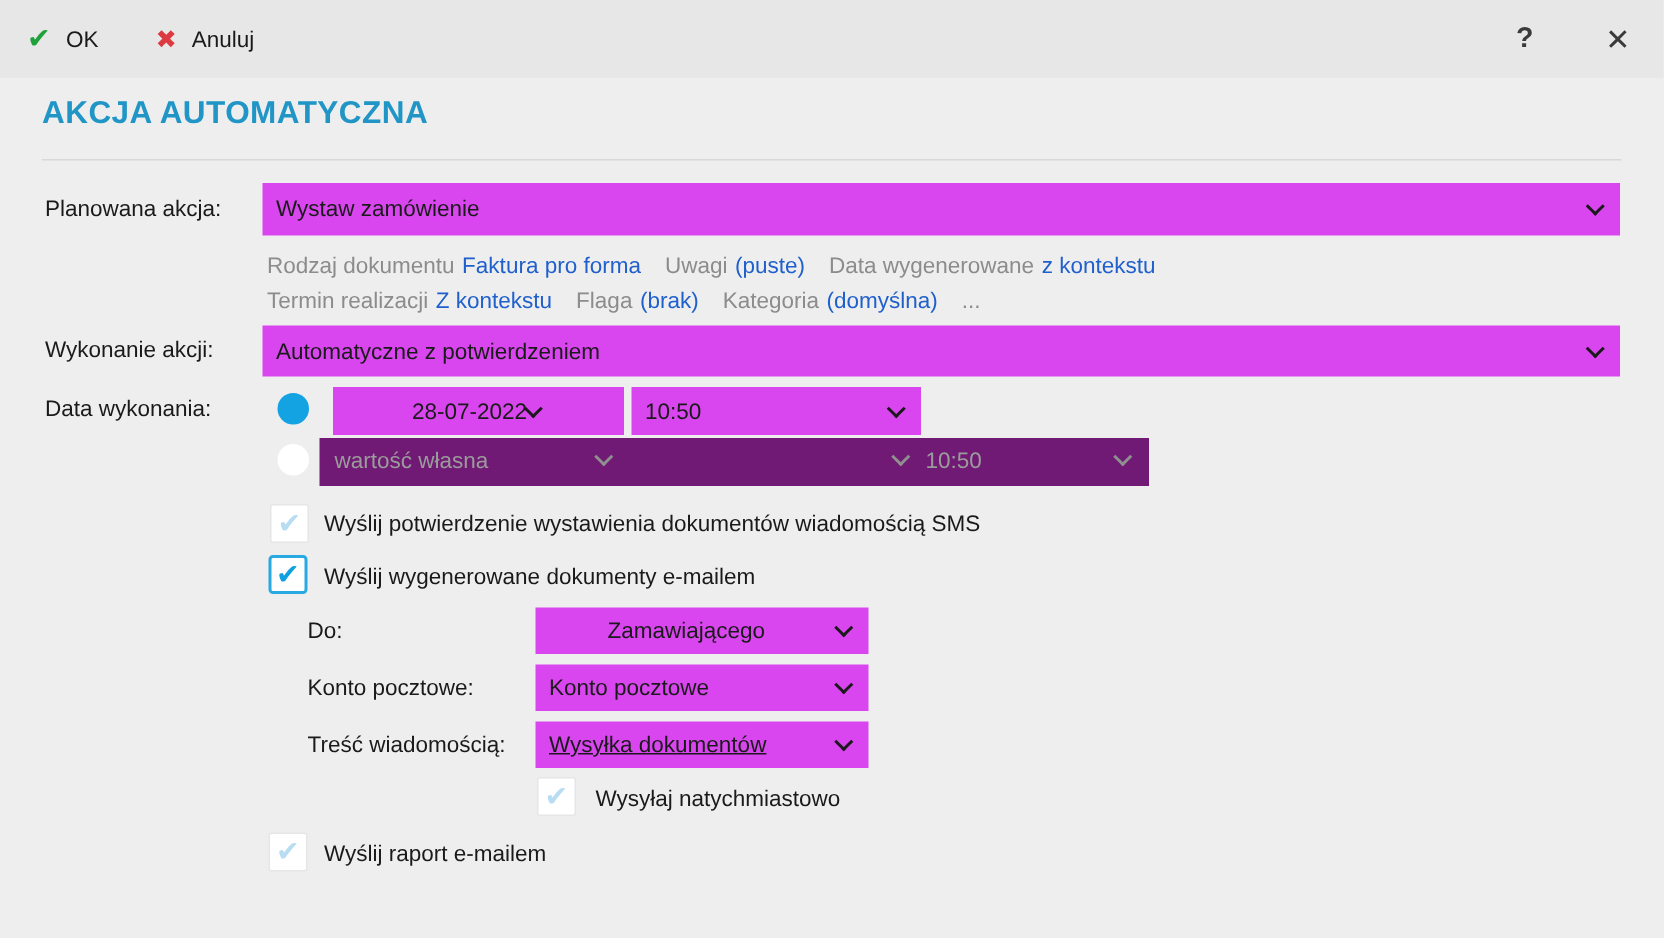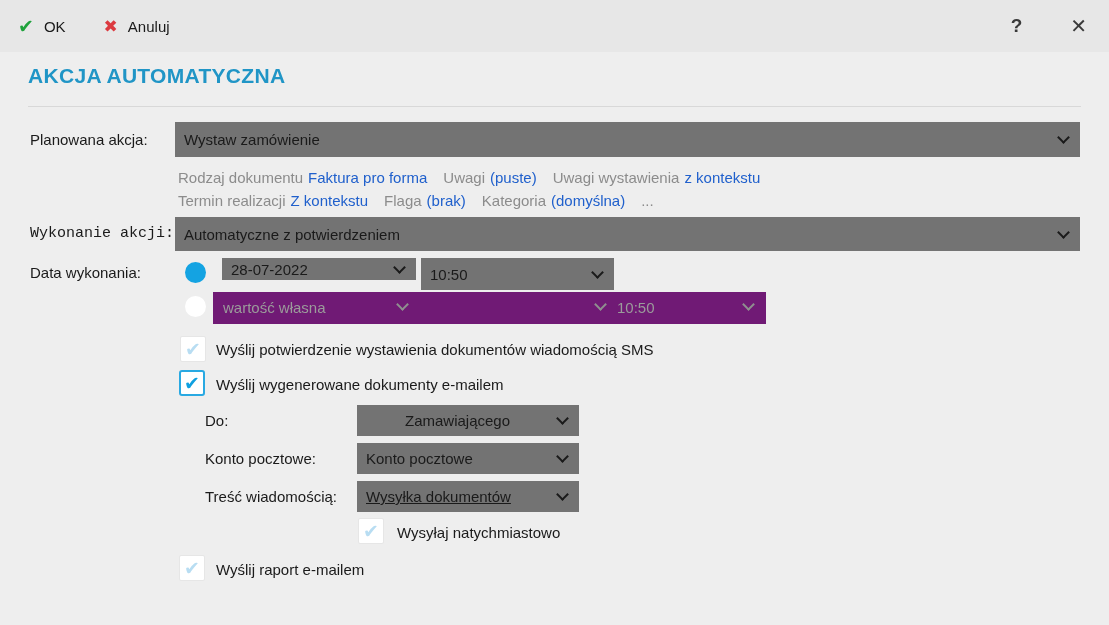--- a/index.html
+++ b/index.html
@@ -29,21 +29,21 @@
   
   .page-title{
     position:absolute;left:28px;top:64px;
     font-size:21px;font-weight:bold;color:#2095c6;letter-spacing:.3px;
   }
   .divider{position:absolute;left:28px;top:106px;width:1053px;border-top:1px solid #d8d8d8;}
 
   .flabel{position:absolute;font-size:15px;color:#1a1a1a;white-space:nowrap;}
 
   .combo{
-    position:absolute;background:#737373;
+    position:absolute;background:#d946ef;
     display:flex;align-items:center;justify-content:space-between;
     padding:0 12px 0 9px;box-sizing:border-box;
   }
   .combo .val{font-size:15px;white-space:nowrap;}
   .chev{
     display:inline-block;width:7px;height:7px;
     border-right:2px solid #1a1a1a;border-bottom:2px solid #1a1a1a;
     transform:rotate(45deg);margin-top:-4px;flex:none;
   }
   .chev.dis{border-color:#8f8f8f;}
@@ -98,32 +98,32 @@
 
   <div class="page-title">AKCJA AUTOMATYCZNA</div>
   <div class="divider"></div>
 
   <div class="flabel" style="left:30px;top:131px;">Planowana akcja:</div>
   <div class="combo" style="left:175px;top:122px;width:905px;height:35px;">
     <span class="val">Wystaw zamówienie</span>
     <span class="chev"></span>
   </div>
 
-  <div class="params" style="top:169px;"><span class="p-pair"><span class="p-label">Rodzaj dokumentu</span><span class="p-value">Faktura pro forma</span></span><span class="p-pair"><span class="p-label">Uwagi</span><span class="p-value">(puste)</span></span><span class="p-pair"><span class="p-label">Uwagi wystawienia</span><span class="p-value">z kontekstu</span></span></div>
+  <div class="params" style="top:169px;"><span class="p-pair"><span class="p-label">Rodzaj dokumentu</span><span class="p-value">Faktura pro forma</span></span><span class="p-pair"><span class="p-label">Uwagi</span><span class="p-value">(puste)</span></span><span class="p-pair"><span class="p-label">Data wygenerowane</span><span class="p-value">z kontekstu</span></span></div>
   <div class="params" style="top:192px;"><span class="p-pair"><span class="p-label">Termin realizacji</span><span class="p-value">Z kontekstu</span></span><span class="p-pair"><span class="p-label">Flaga</span><span class="p-value">(brak)</span></span><span class="p-pair"><span class="p-label">Kategoria</span><span class="p-value">(domyślna)</span></span><span class="p-pair"><span class="p-label">...</span></span></div>
 
-  <div class="flabel" style="left:30px;top:225px;font-family:Liberation Mono, monospace;">Wykonanie akcji:</div>
+  <div class="flabel" style="left:30px;top:225px;">Wykonanie akcji:</div>
   <div class="combo" style="left:175px;top:217px;width:905px;height:34px;">
     <span class="val">Automatyczne z potwierdzeniem</span>
     <span class="chev"></span>
   </div>
 
   <div class="flabel" style="left:30px;top:264px;text-align:right;">Data wykonania:</div>
   <div class="radio on" style="left:185px;top:262px;"></div>
-  <div class="combo" style="left:222px;top:258px;width:194px;height:22px;">
+  <div class="combo" style="left:222px;top:258px;width:194px;height:32px;justify-content:center;">
     <span class="val">28-07-2022</span>
     <span class="chev"></span>
   </div>
   <div class="combo" style="left:421px;top:258px;width:193px;height:32px;">
     <span class="val">10:50</span>
     <span class="chev"></span>
   </div>
 
   <div class="radio off" style="left:185px;top:296px;"></div>
   <div class="dis-strip">

